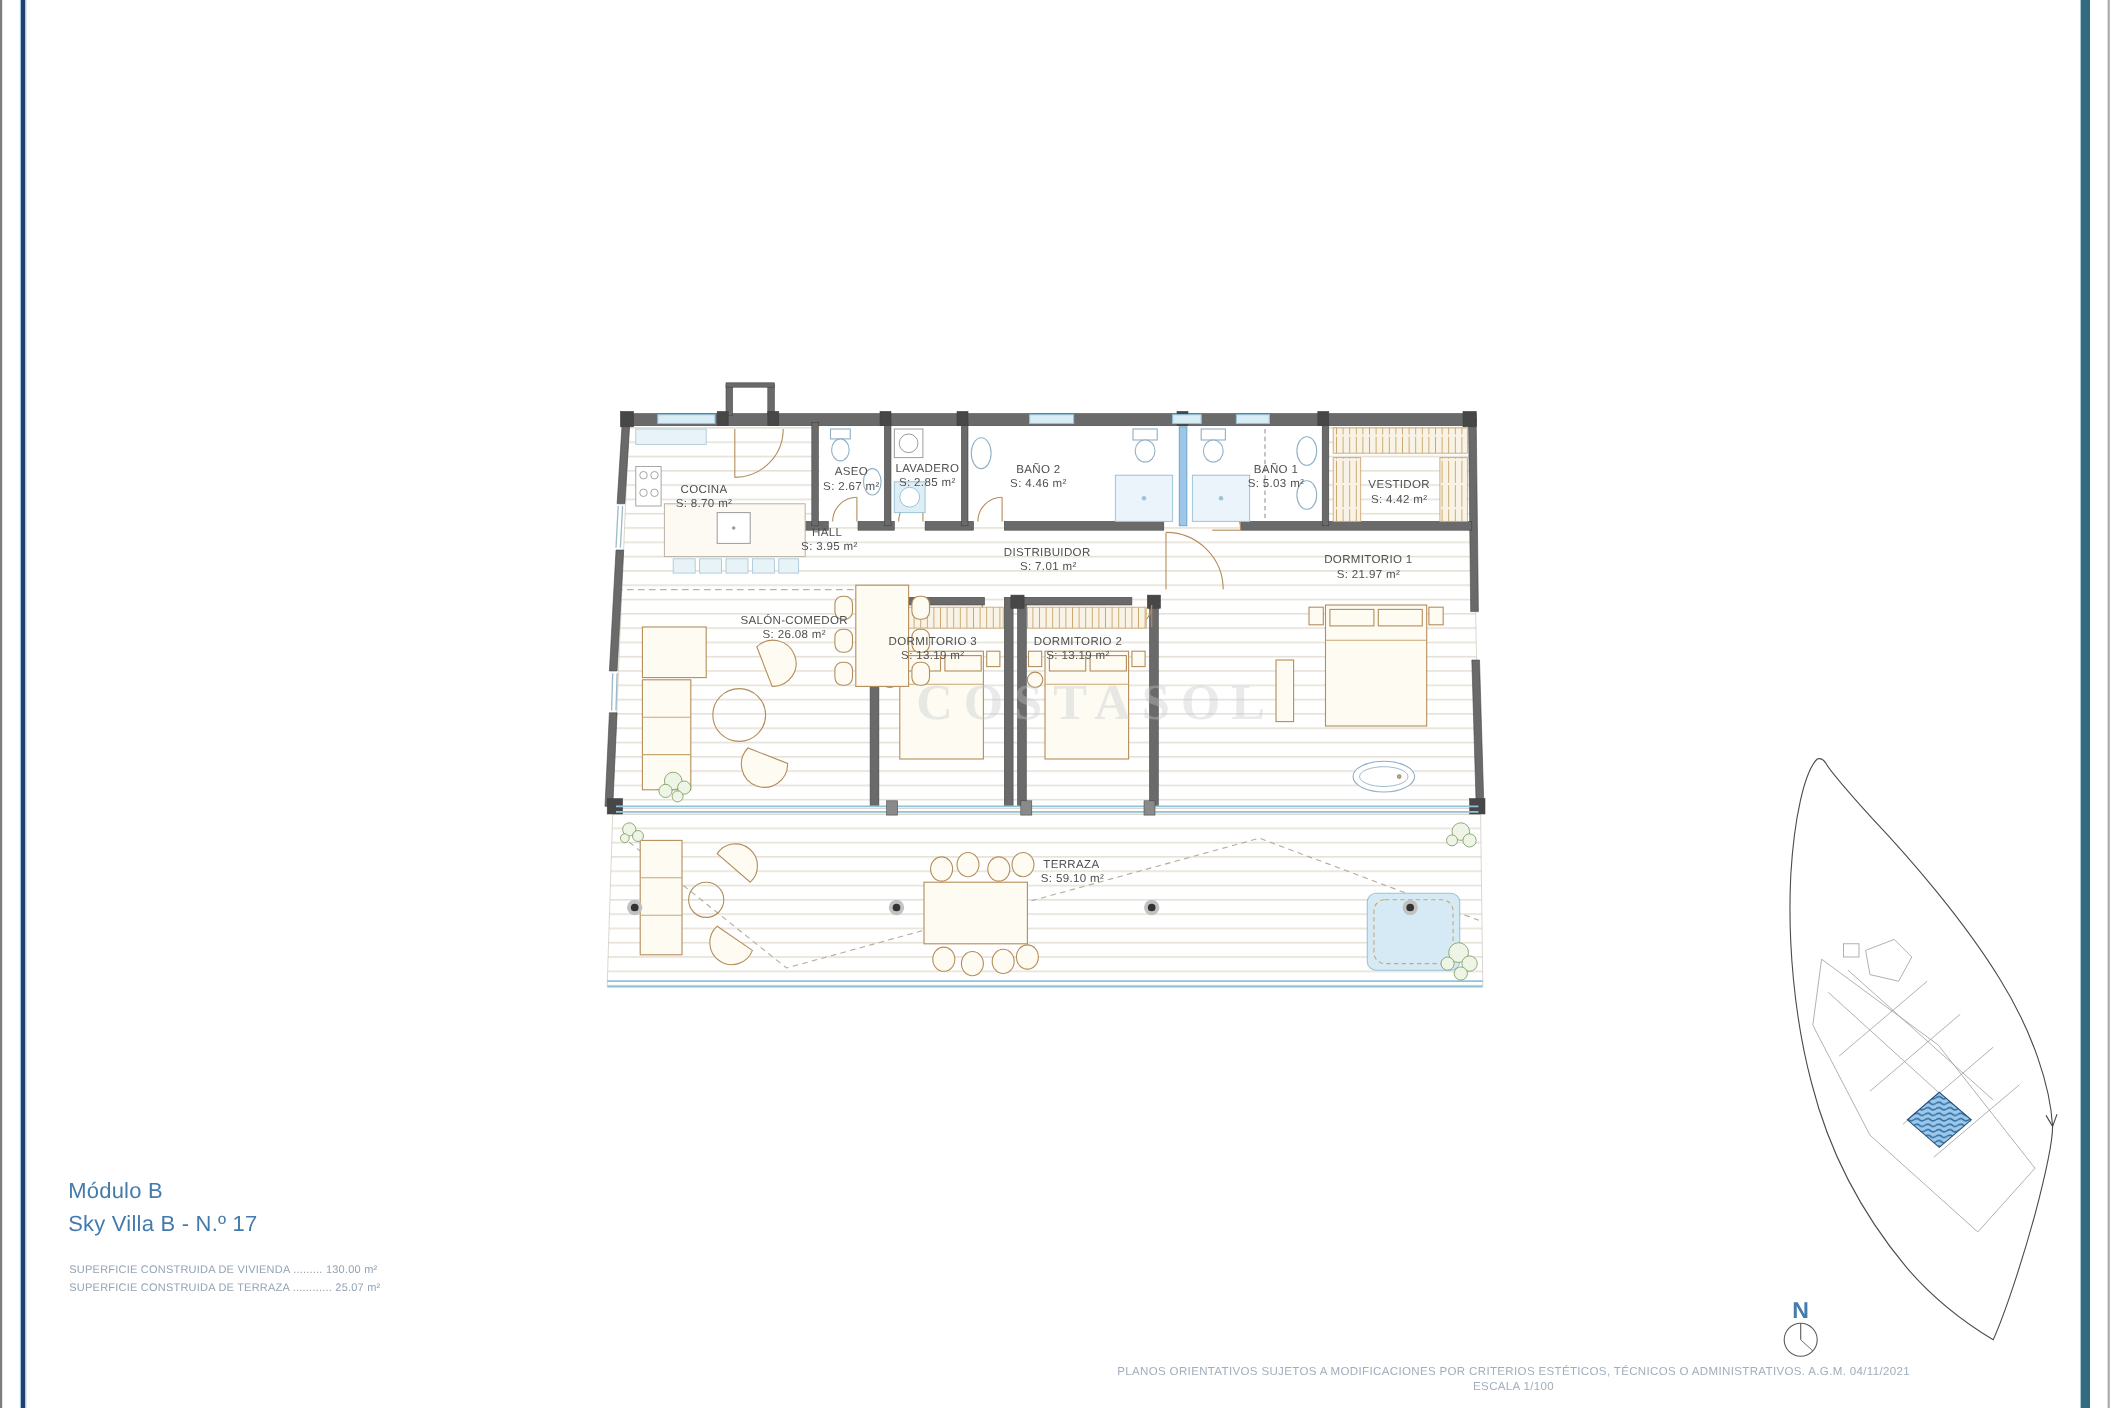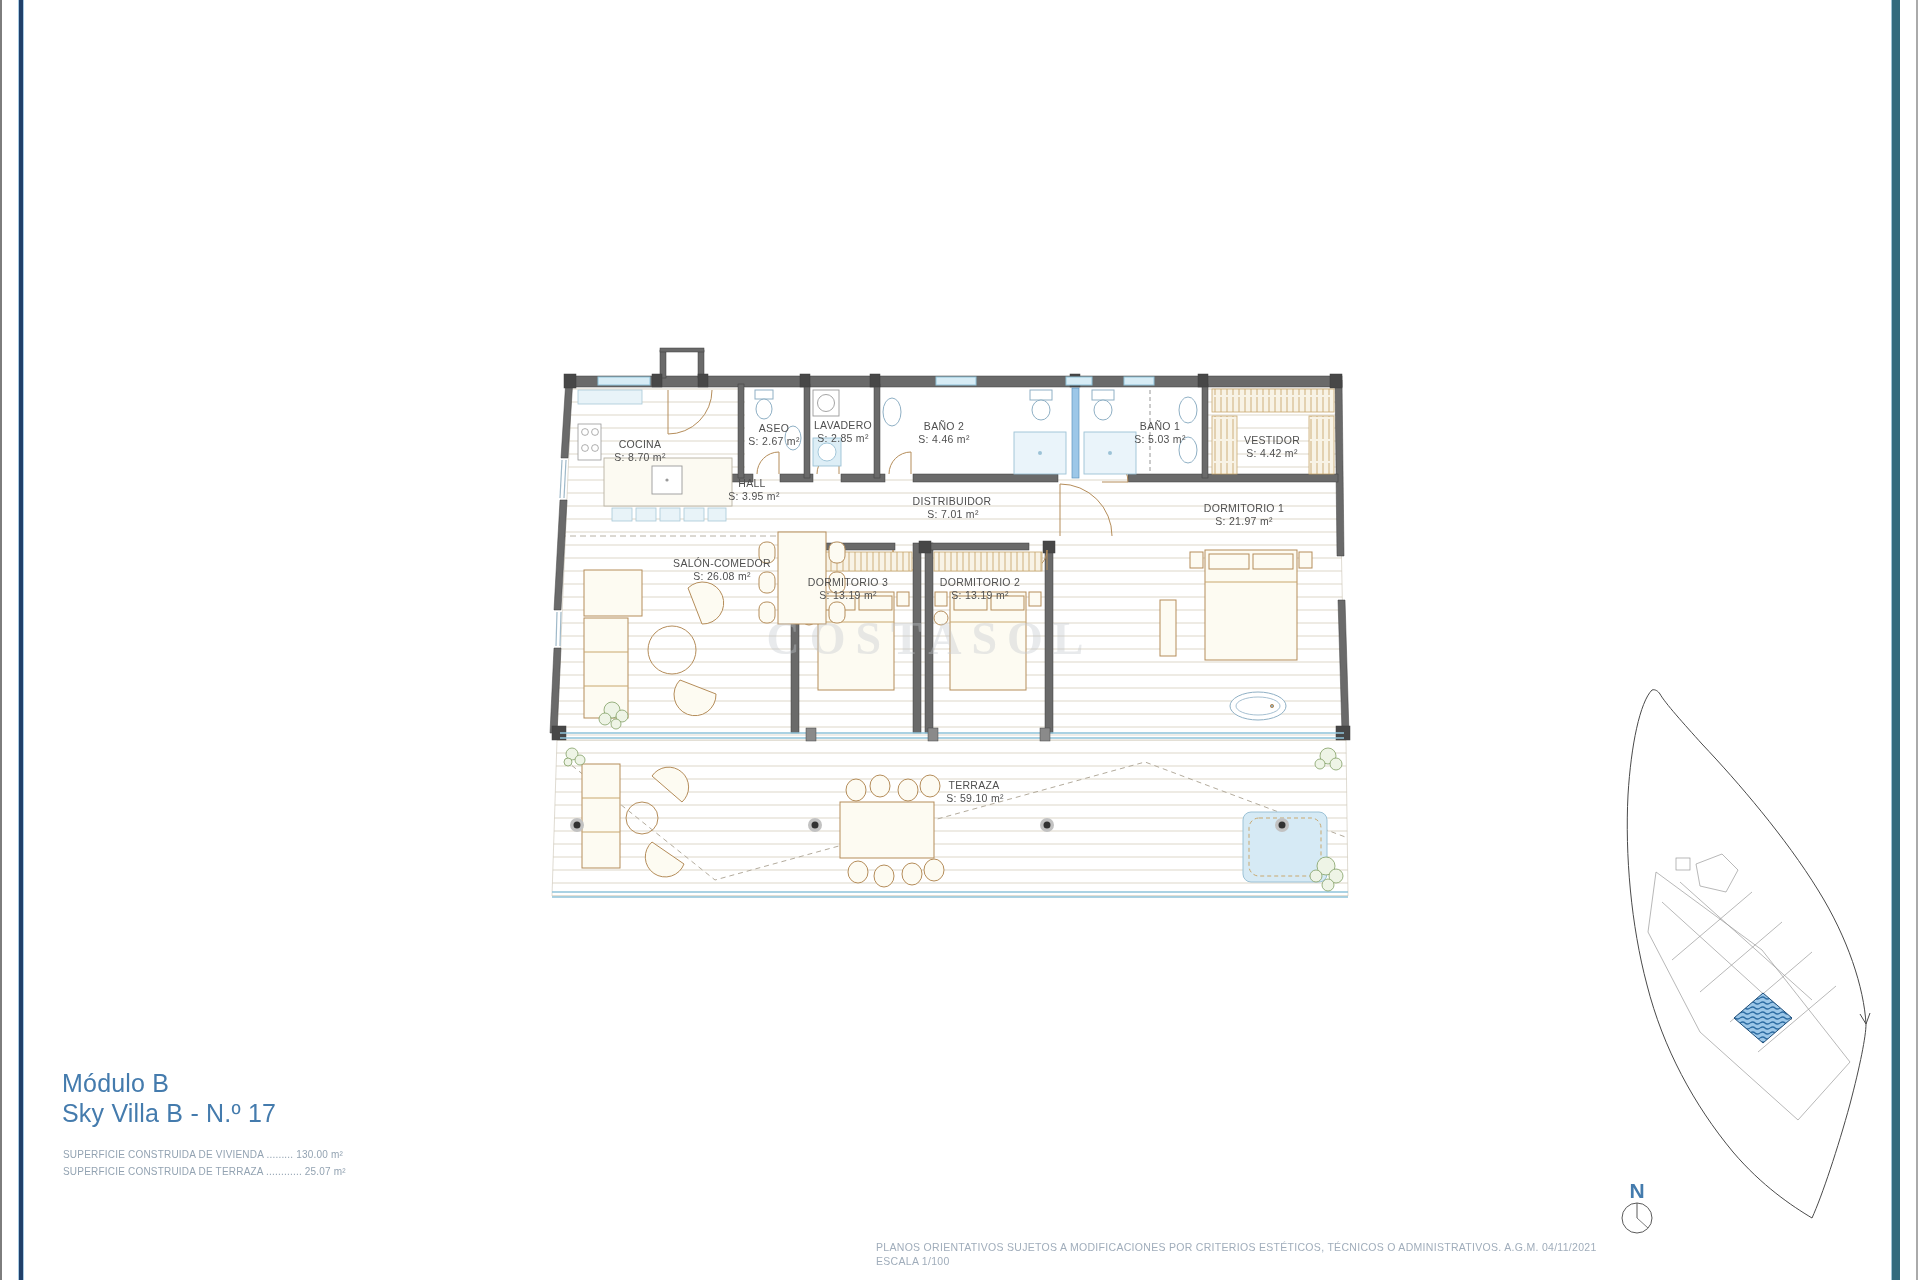--- a/index.html
+++ b/index.html
@@ -7,27 +7,27 @@
         font-family:"Liberation Sans", sans-serif;}
   
   .edge-left-gray{position:absolute;left:0;top:0;width:2px;height:1280px;background:#7d7d7d;}
   .rule-left{position:absolute;left:18px;top:0;width:6px;height:1280px;
              background:linear-gradient(90deg,#a9cbe4 0 1px,#20406a 1px 5px,#a9cbe4 5px 6px);}
   .rule-right{position:absolute;left:1891px;top:0;width:9px;height:1280px;
               background:linear-gradient(90deg,#9ec3d6 0 1px,#336b7e 1px 9px);}
   .edge-right-gray{position:absolute;left:1916px;top:0;width:2px;height:1280px;background:#aaaaaa;}
   
   .title-block{position:absolute;left:62px;top:1068px;color:#447bad;}
-  .title-block .t1,.title-block .t2{font-size:25px;line-height:30px;letter-spacing:.2px;}
+  .title-block .t1,.title-block .t2{font-size:20px;line-height:30px;letter-spacing:.2px;}
   .area-block{position:absolute;left:63px;top:1146px;color:#93a3b2;font-size:10px;line-height:17px;letter-spacing:.2px;}
   
-  .fineprint{position:absolute;right:44px;top:1241px;width:1000px;text-align:left;
+  .fineprint{position:absolute;right:44px;top:1241px;width:1000px;text-align:center;
              color:#a0adbb;font-size:10.5px;line-height:13.5px;letter-spacing:.3px;}
   
-  .wm{position:absolute;left:700px;top:612px;width:460px;text-align:center;
+  .wm{position:absolute;left:700px;top:612px;width:460px;text-align:right;
       font-family:"Liberation Serif",serif;font-size:46px;font-weight:bold;letter-spacing:10px;
       color:rgba(195,200,206,.38);pointer-events:none;}
   svg text{font-family:"Liberation Sans",sans-serif;}
   .rlab{font-size:10.5px;fill:#4f4f4f;letter-spacing:.3px;}
   .compass-n{font-size:21px;font-weight:bold;fill:#447bad;}
 </style>
 </head>
 <body>
 
 <div id="page">

